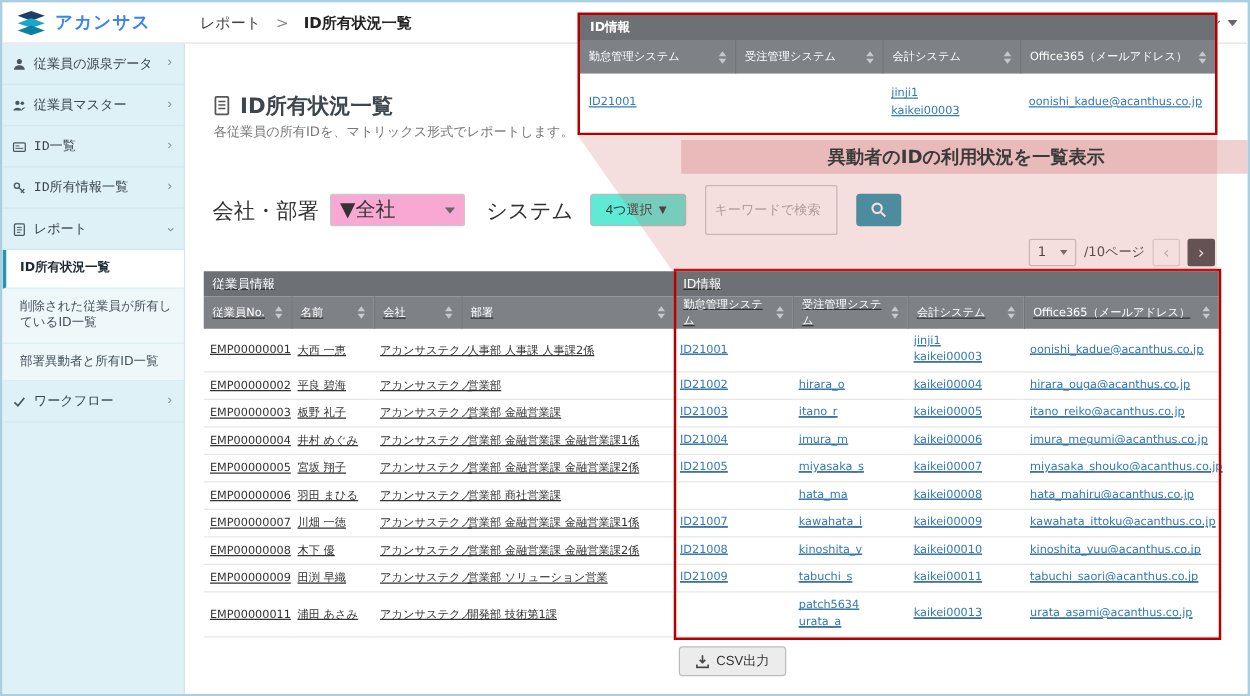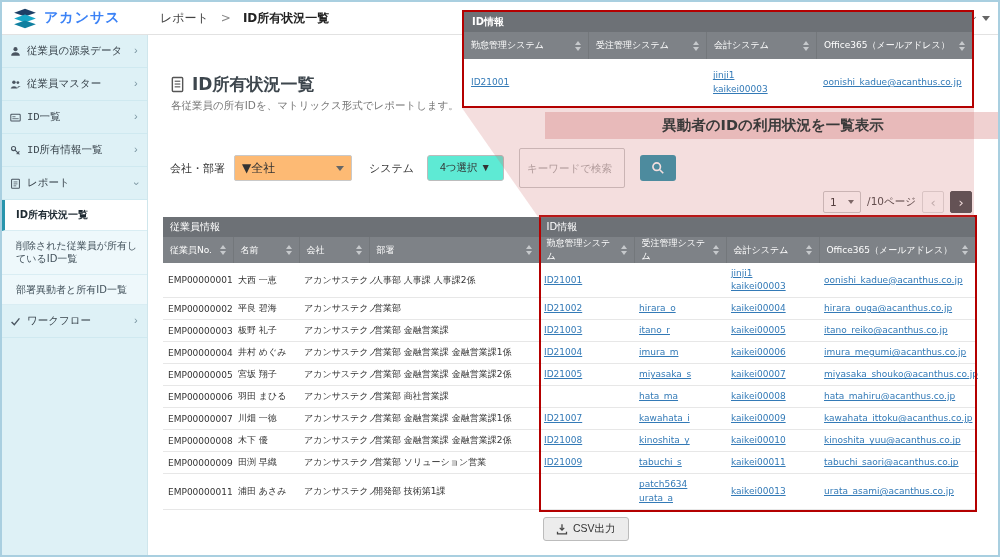--- a/index.html
+++ b/index.html
@@ -26,40 +26,40 @@
   .sub-item { padding:8px 6px 8px 14px; font-size:10px; color:#41505a; border-bottom:1px solid #d9edf3; cursor:pointer; line-height:1.35; }
   .sub-item.active { background:#fff; font-weight:bold; color:#1e2a32; border-left:3px solid var(--accent,#2995ad); padding-left:11px; }
 
   
   .main { position:absolute; left:146px; top:33px; right:0; bottom:0; background:#fff; }
   .title-row { position:absolute; left:22px; top:38px; display:flex; align-items:center; gap:7px; }
   .title-row h1 { font-size:17px; font-weight:bold; color:#3d464d; }
   .subtitle { position:absolute; left:23px; top:64px; font-size:10.5px; color:#777; }
 
   .filter-bar { position:absolute; left:22px; top:120px; height:26px; display:flex; align-items:center; gap:9px; }
-  .flabel { font-size:11px; color:#333; }
-  .selectbox { width:118px; height:26px; border:1px solid #c9c9c9; border-radius:2px; background:#fdba74; display:flex; align-items:center; padding:0 7px; font-size:12px; color:#333; cursor:pointer; }
+  .flabel { font-size:17px; color:#333; }
+  .selectbox { width:108px; height:26px; border:1px solid #c9c9c9; border-radius:2px; background:#f9a8d4; display:flex; align-items:center; padding:0 7px; font-size:16px; color:#333; cursor:pointer; }
   .selectbox .caret { margin-left:auto; }
   .caret { width:0; height:0; border-left:4px solid transparent; border-right:4px solid transparent; border-top:5px solid #666; }
   .sys-btn { height:26px; padding:0 12px; background:#5eead4; border:1px solid #bcbcbc; border-radius:3px; font-size:10.5px; color:#333; cursor:pointer; margin-left:4px; }
   .kw-input { width:106px; height:40px; border:1px solid #c9c9c9; border-radius:2px; padding:0 7px; font-size:10.5px; color:#333; margin-left:6px; font-family:inherit; }
   .kw-input::placeholder { color:#aaa; }
   .search-btn { width:36px; height:26px; background:var(--accent,#2995ad); border:none; border-radius:3px; display:flex; align-items:center; justify-content:center; cursor:pointer; margin-left:6px; }
 
   .pagination { position:absolute; right:26px; top:156px; display:flex; align-items:center; gap:6px; }
   .page-select { width:38px; height:22px; border:1px solid #c9c9c9; border-radius:2px; background:#fff; display:flex; align-items:center; padding:0 6px; font-size:10.5px; cursor:pointer; }
   .page-select .caret { margin-left:auto; border-top-width:4px; border-left-width:3px; border-right-width:3px; }
   .page-total { font-size:10.5px; color:#444; }
   .pg-btn { width:22px; height:22px; display:flex; align-items:center; justify-content:center; font-size:13px; border-radius:2px; cursor:pointer; }
   .pg-prev { background:#fff; border:1px solid #ddd; color:#bbb; }
   .pg-next { background:#474c50; border:1px solid #474c50; color:#fff; }
 
   
   .table-wrap { position:absolute; left:15px; top:182px; width:812px; }
-  .emp-table { width:812px; border-collapse:collapse; table-layout:fixed; }
+  .emp-table { width:812px; border-collapse:collapse; table-layout:fixed;text-decoration:underline; }
   .emp-table th { font-weight:normal; text-align:left; color:#fff; padding:0 7px; }
   .emp-table tr.group th { background:#6d7176; height:20px; font-size:10px; }
   .emp-table tr.group th.id-group { border-left:1px solid #5a5e62; }
   .emp-table tr.cols th { background:#7e8287; height:26px; font-size:9px; border-left:1px solid #73777b; }
   .emp-table tr.cols th:first-child { border-left:none; }
   .th-in { display:flex; align-items:center; justify-content:space-between; gap:3px; }
   .sort { display:inline-flex; flex-direction:column; gap:2px; flex:0 0 auto; cursor:pointer; }
   .sort i { display:block; width:0; height:0; border-left:3px solid transparent; border-right:3px solid transparent; }
   .sort .up { border-bottom:4px solid #c6c9cc; }
   .sort .dn { border-top:4px solid #c6c9cc; }

